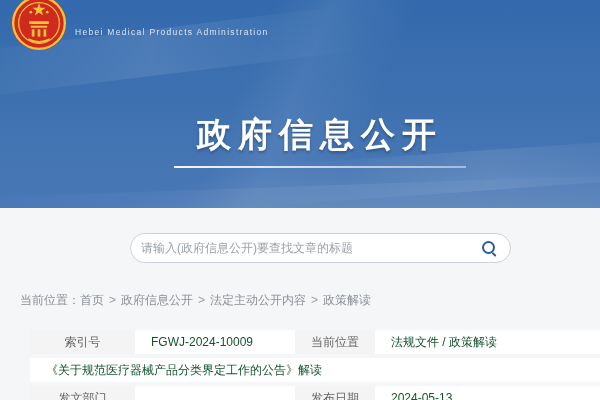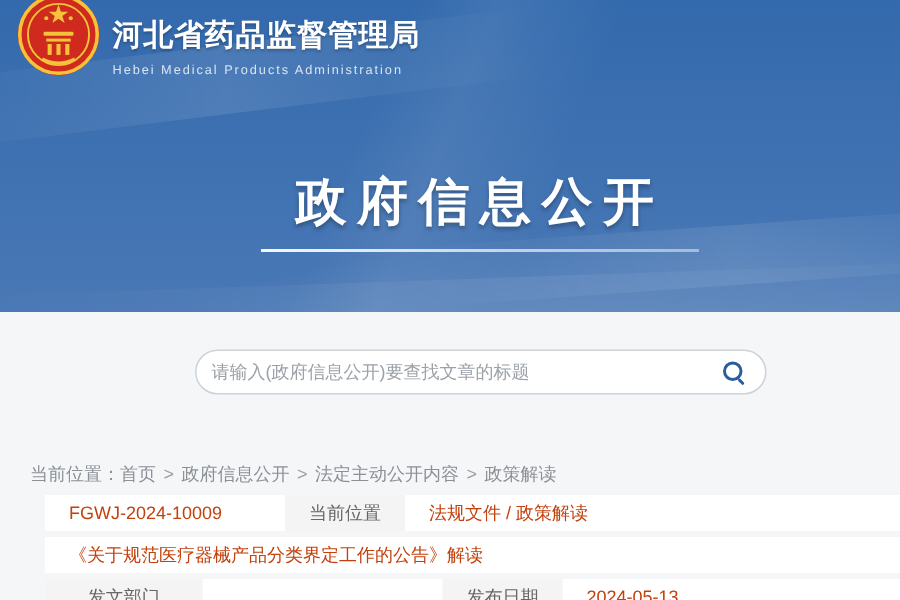--- a/index.html
+++ b/index.html
@@ -44,30 +44,30 @@
   .search-input::placeholder { color:#9aa1a8; }
   .search-btn { width:42px; height:100%; border:none; background:transparent; cursor:pointer;
     display:flex; align-items:center; justify-content:center; }
   .mag { position:relative; width:15px; height:15px; display:inline-block; }
   .mag::before { content:""; position:absolute; left:0; top:0; width:9px; height:9px;
     border:2px solid var(--search_icon_blue,#2b5c9e); border-radius:50%; }
   .mag::after { content:""; position:absolute; left:11px; top:11px; width:5px; height:2px;
     background:var(--search_icon_blue,#2b5c9e); transform:rotate(45deg); transform-origin:0 0; border-radius:1px; }
 
   
-  .breadcrumb { position:absolute; left:20px; top:308px; font-size:12px; color:#8b9096; }
+  .breadcrumb { position:absolute; left:20px; top:292px; font-size:12px; color:#8b9096; }
   .breadcrumb a { color:#8b9096; text-decoration:none; cursor:pointer; }
   .breadcrumb .sep { margin:0 5px; color:#9aa0a6; }
 
   
   .itable { position:absolute; left:30px; top:330px; width:580px; font-size:12px; }
   .trow { display:flex; height:24px; background:#fff; margin-bottom:4px; }
   .tcell { display:flex; align-items:center; }
   .tcell.label { background:var(--table_label_bg,#f4f4f5); color:#666; justify-content:center; }
-  .tcell.value { color:#c2410c; padding-left:16px; }
+  .tcell.value { color:#14532d; padding-left:16px; }
   .c1 { width:105px; flex:0 0 auto; }
   .c2 { width:160px; flex:0 0 auto; }
   .c3 { width:80px;  flex:0 0 auto; }
   .c4 { flex:1; }
   .cspan { flex:1; }
 </style>
 </head>
 <body>
 
 <div class="screen">
@@ -87,21 +87,20 @@
           <circle cx="23" cy="20" r="1.5" fill="#f5c33b"></circle>
           <circle cx="41" cy="20" r="1.5" fill="#f5c33b"></circle>
           <rect x="21" y="30" width="22" height="3" rx="1" fill="#f5c33b"></rect>
           <rect x="23" y="35" width="18" height="2.2" fill="#f5c33b"></rect>
           <rect x="24" y="39" width="3" height="8" fill="#f5c33b"></rect>
           <rect x="30.5" y="39" width="3" height="8" fill="#f5c33b"></rect>
           <rect x="37" y="39" width="3" height="8" fill="#f5c33b"></rect>
           <path d="M20 50 Q32 56 44 50" fill="none" stroke="#f5c33b" stroke-width="2.4"></path>
         </svg>
         <div class="brand-text">
-          <div class="brand-zh">河北省药品监督管理局</div>
           <div class="brand-en">Hebei Medical Products Administration</div>
         </div>
       </div>
 
       <div class="banner-title">政府信息公开</div>
       <div class="banner-underline"></div>
     </header>
 
     <div class="searchbar">
       <input class="search-input" type="text" placeholder="请输入(政府信息公开)要查找文章的标题" style="">
@@ -109,20 +108,21 @@
         <span class="mag"></span>
       </button>
     </div>
 
     <nav class="breadcrumb">
       <span>当前位置：</span><a>首页</a><span class="sep">&gt;</span><a>政府信息公开</a><span class="sep">&gt;</span><a>法定主动公开内容</a><span class="sep">&gt;</span><a>政策解读</a>
     </nav>
 
     <div class="itable">
       <div class="trow">
+        <div class="tcell label c1">索引号</div>
         <div class="tcell value c2">FGWJ-2024-10009</div>
         <div class="tcell label c3">当前位置</div>
         <div class="tcell value c4">法规文件 / 政策解读</div>
       </div>
       <div class="trow">
         <div class="tcell value cspan">《关于规范医疗器械产品分类界定工作的公告》解读</div>
       </div>
       <div class="trow">
         <div class="tcell label c1">发文部门</div>
         <div class="tcell value c2"></div>

